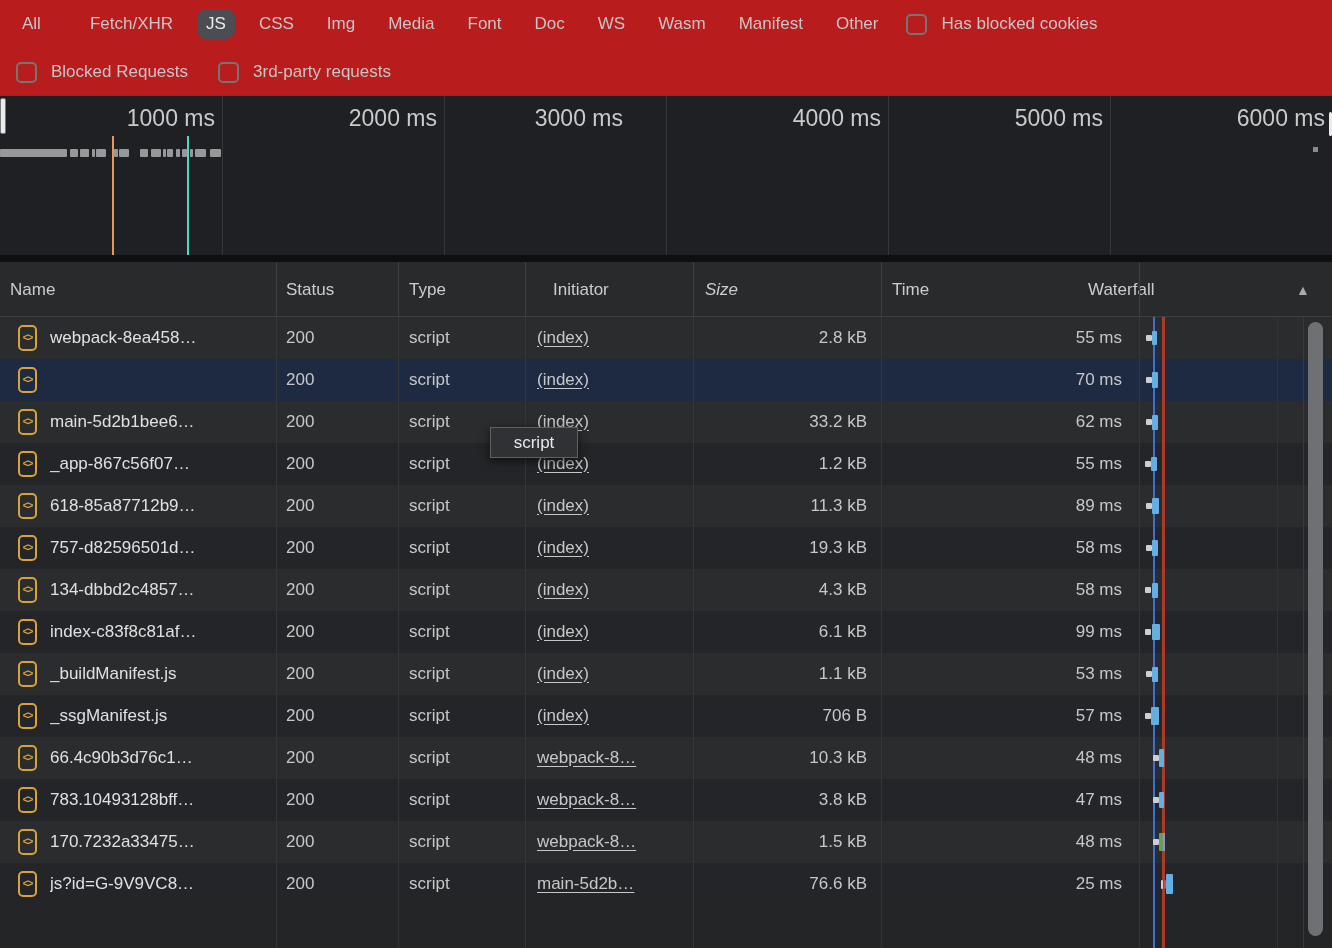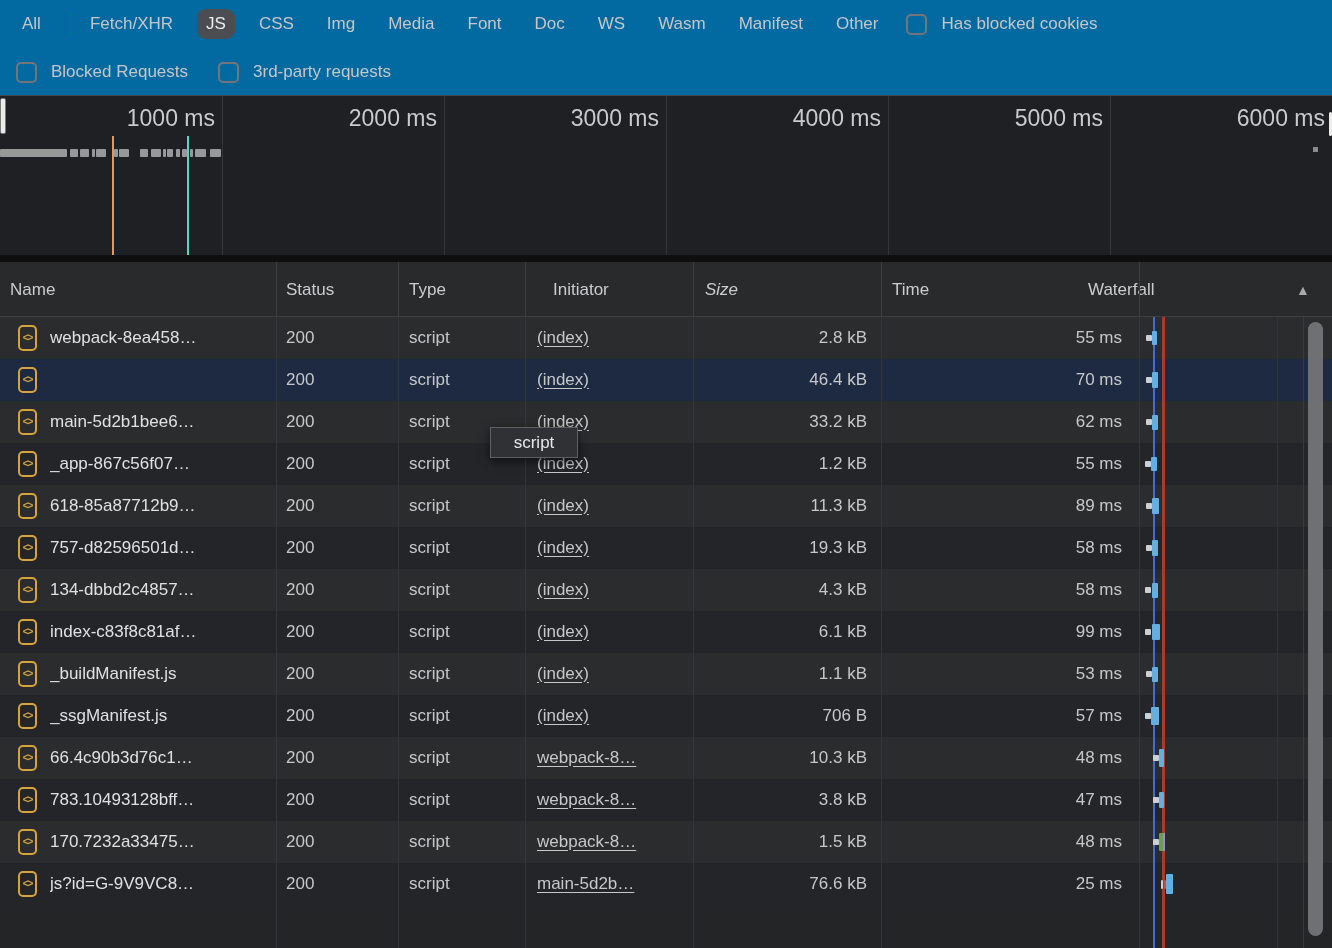--- a/index.html
+++ b/index.html
@@ -1,20 +1,20 @@
 <!DOCTYPE html>
 <html><head>
 <meta charset="utf-8">
 <style>
   html,body{margin:0;padding:0;background:#242527;}
   *{box-sizing:border-box;font-family:"Liberation Sans","DejaVu Sans",sans-serif;}
   .app{position:relative;width:1332px;height:948px;overflow:hidden;background:#242527;color:#c8c9cb;}
 
   
-  .toolbar{position:absolute;left:0;top:0;width:1332px;height:96px;background:#0369a1;border-bottom:1px solid #47484a;}
+  .toolbar{position:absolute;left:0;top:0;width:1332px;height:96px;background:#b91c1c;border-bottom:1px solid #47484a;}
   .frow{position:absolute;left:0;width:1332px;height:48px;display:flex;align-items:center;padding-left:13px;}
   .frow1{top:0;}
   .frow2{top:48px;padding-left:16px;}
   .flist{display:flex;align-items:center;column-gap:15px;}
   .fitem{font-size:17px;color:#c5c6c8;padding:5px 9px;border-radius:9px;white-space:nowrap;cursor:default;}
   .fitem.sel{background:#4b4d52;color:#eaebec;}
   .vdiv{width:1px;height:26px;background:#4c4d4f;}
   .cbgroup{display:flex;align-items:center;margin-left:19px;}
   .cbgroup2{margin-left:0;margin-right:30px;}
   .cbox{width:21px;height:21px;border:2px solid #737577;border-radius:5px;background:transparent;flex:0 0 auto;}
@@ -117,21 +117,21 @@
   </div>
 
   <div class="overview">
     <div class="grip grip-l"></div>
     <div class="grip grip-r"></div>
     <div class="ovminidash"></div>
   <span class="ovlabel" style="right: 1117px;">1000 ms</span>
       <div class="ovgrid" style="left: 222px;"></div>
       <span class="ovlabel" style="right: 895px;">2000 ms</span>
       <div class="ovgrid" style="left: 444px;"></div>
-      <span class="ovlabel" style="right: 673px;">3000 ms</span>
+      <span class="ovlabel" style="right: 709px;">3000 ms</span>
       <div class="ovgrid" style="left: 666px;"></div>
       <span class="ovlabel" style="right: 451px;">4000 ms</span>
       <div class="ovgrid" style="left: 888px;"></div>
       <span class="ovlabel" style="right: 229px;">5000 ms</span>
       <div class="ovgrid" style="left: 1110px;"></div>
       <span class="ovlabel" style="right: 7px;">6000 ms</span>
       <div class="ovdash" style="left: 0px; width: 67px;"></div>
       <div class="ovdash" style="left: 70px; width: 8px;"></div>
       <div class="ovdash" style="left: 80px; width: 9px;"></div>
       <div class="ovdash" style="left: 92px; width: 3px;"></div>
@@ -186,21 +186,20 @@
             <div class="wbar blue" style="left: 1152px; width: 5px; height: 14px; top: 14px;"></div>
           </span>
   </div>
         <div class="row dk selected">
     <span class="ficon">
             <span class="ficon-glyph">&lt;&gt;</span>
           </span>
     <span class="cell c-status">200</span>
     <span class="cell c-type">script</span>
     <span class="cell c-init"><span class="link">(index)</span></span>
-    <span class="cell c-size">46.4 kB</span>
     <span class="cell c-time">70 ms</span>
     <span class="wf">
             <div class="wtick" style="left: 1146px; width: 6px; height: 6px; top: 18px;"></div>
             <div class="wbar blue" style="left: 1152px; width: 6px; height: 16px; top: 13px;"></div>
           </span>
   </div>
         <div class="row lt">
     <span class="ficon">
             <span class="ficon-glyph">&lt;&gt;</span>
           </span>

